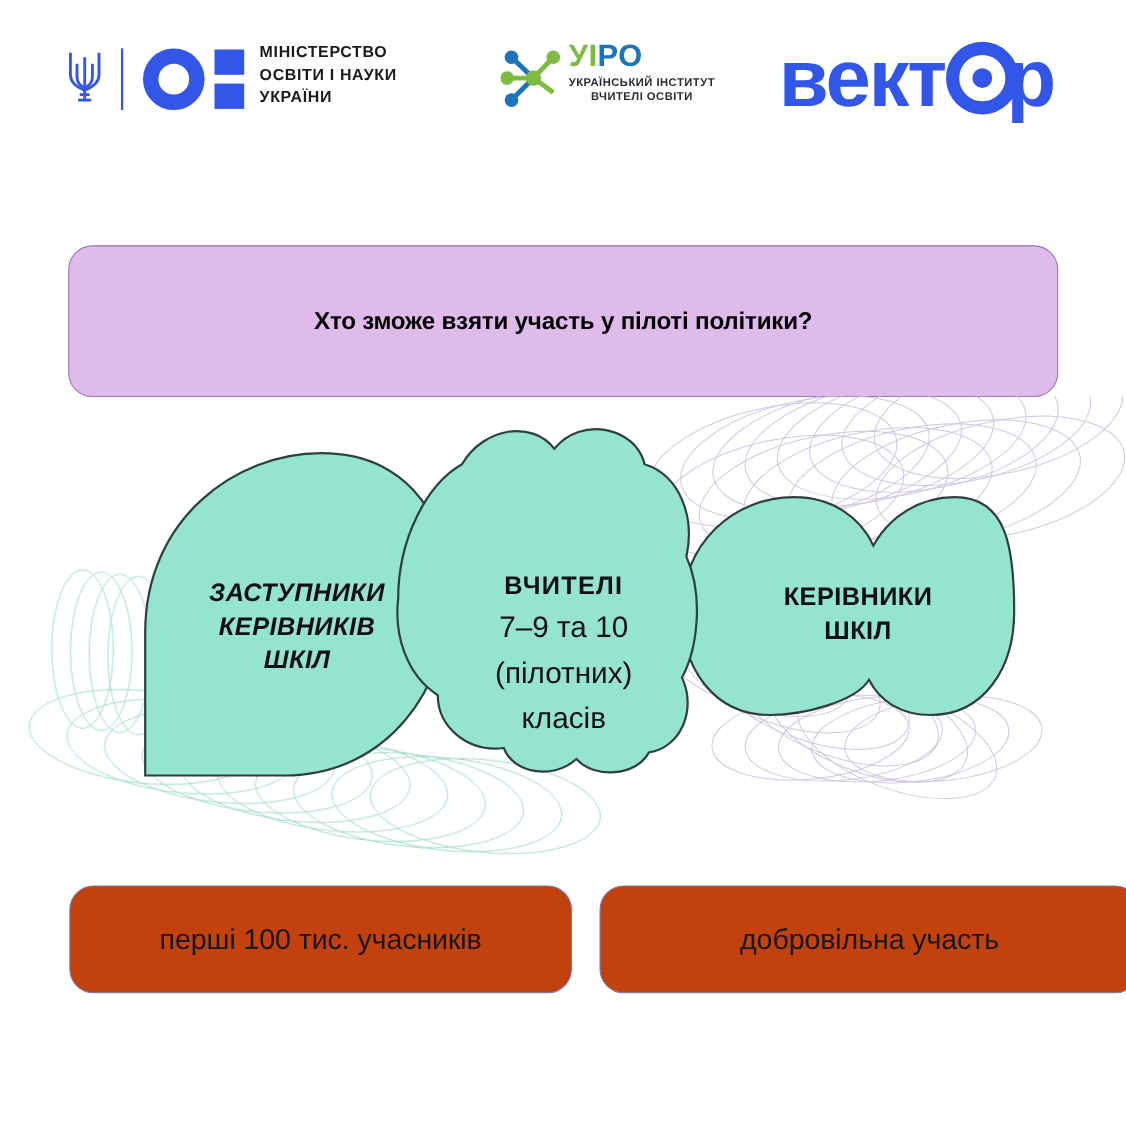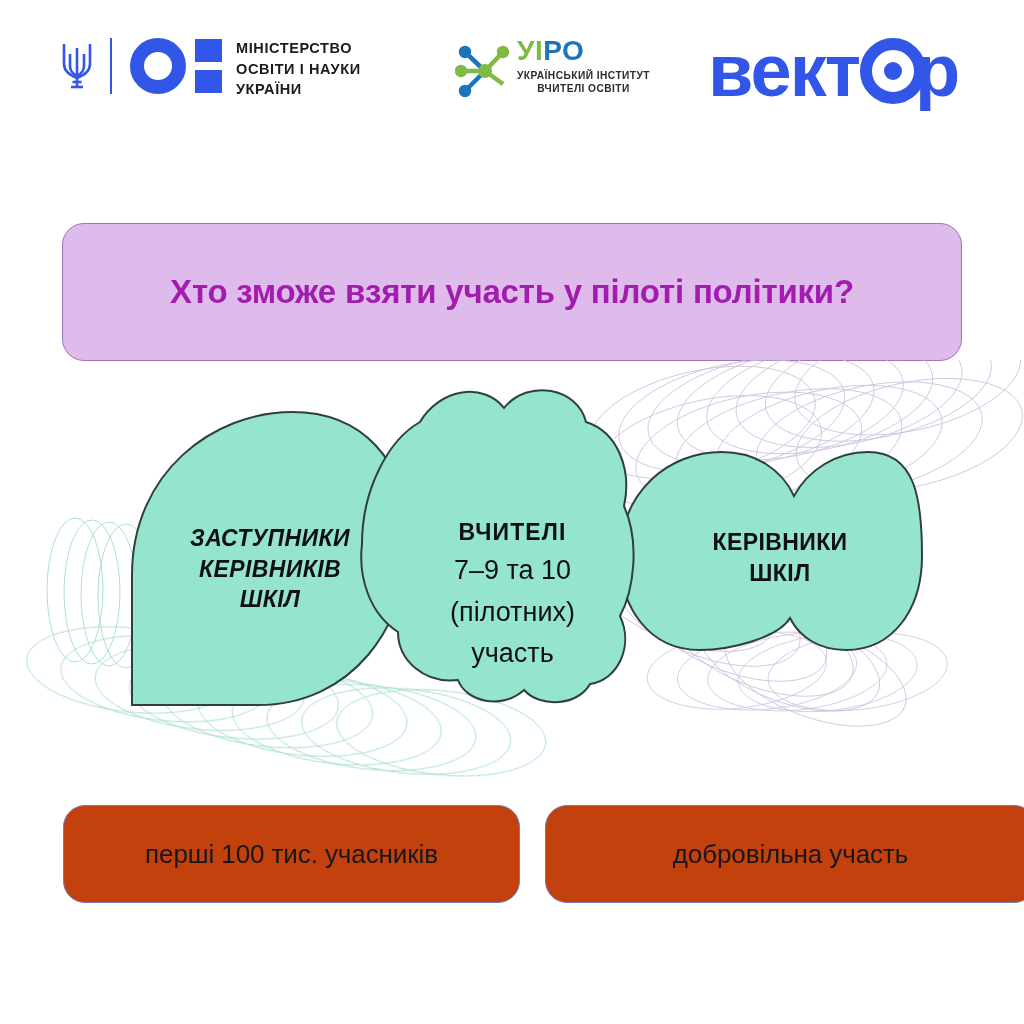--- a/index.html
+++ b/index.html
@@ -14,21 +14,21 @@
     width:1024px; height:1024px;
     background:#ffffff;
   }
 
   
   .logo-strip {
     position:absolute; left:0; top:0; width:1024px; height:150px;
   }
   .mon-logo {
     position:absolute; left:60px; top:38px;
-    display:flex; align-items:flex-start; gap:0px;
+    display:flex; align-items:flex-end; gap:0px;
   }
   .trident { width:34px; height:58px; }
   .mon-divider {
     width:2px; height:56px; background:#3257E8;
     margin:0 18px 0 16px;
   }
   .mon-mark { display:flex; align-items:center; gap:9px; }
   .mon-ring {
     width:56px; height:56px; border-radius:50%;
     border:14px solid #3257E8;
@@ -68,22 +68,22 @@
   
   .title-banner {
     position:absolute; left:62px; top:223px;
     width:900px; height:138px;
     background:#DFBBEB;
     border:1.5px solid #9b77b5;
     border-radius:22px;
     display:flex; align-items:center; justify-content:center;
   }
   .title-banner-text {
-    font-weight:bold; font-size:33px; letter-spacing:-0.2px;
-    color:#a21caf; text-align:center;
+    font-weight:bold; font-size:22px; letter-spacing:-0.2px;
+    color:#000000; text-align:center;
     font-family:"Liberation Sans", sans-serif;
   }
 
   
   .blob-area {
     position:absolute; left:0px; top:360px;
     width:1024px; height:420px;
   }
   .decor-svg { position:absolute; left:0; top:0; width:1024px; height:420px; }
   .blob-svg  { position:absolute; left:0; top:0; width:1024px; height:420px; }
@@ -299,21 +299,21 @@
     <div class="blob-label lbl-left">
       <div>ЗАСТУПНИКИ</div>
       <div>КЕРІВНИКІВ</div>
       <div>ШКІЛ</div>
     </div>
 
     <div class="blob-label lbl-mid">
       <span class="head">ВЧИТЕЛІ</span>
       <span class="body">7–9 та 10</span>
       <span class="body">(пілотних)</span>
-      <span class="body">участь</span>
+      <span class="body">класів</span>
     </div>
 
     <div class="blob-label lbl-right">
       <div>КЕРІВНИКИ</div>
       <div>ШКІЛ</div>
     </div>
   </div>
 
   <div class="pill pill-1">
     <span class="pill-text">перші 100 тис. учасників</span>

